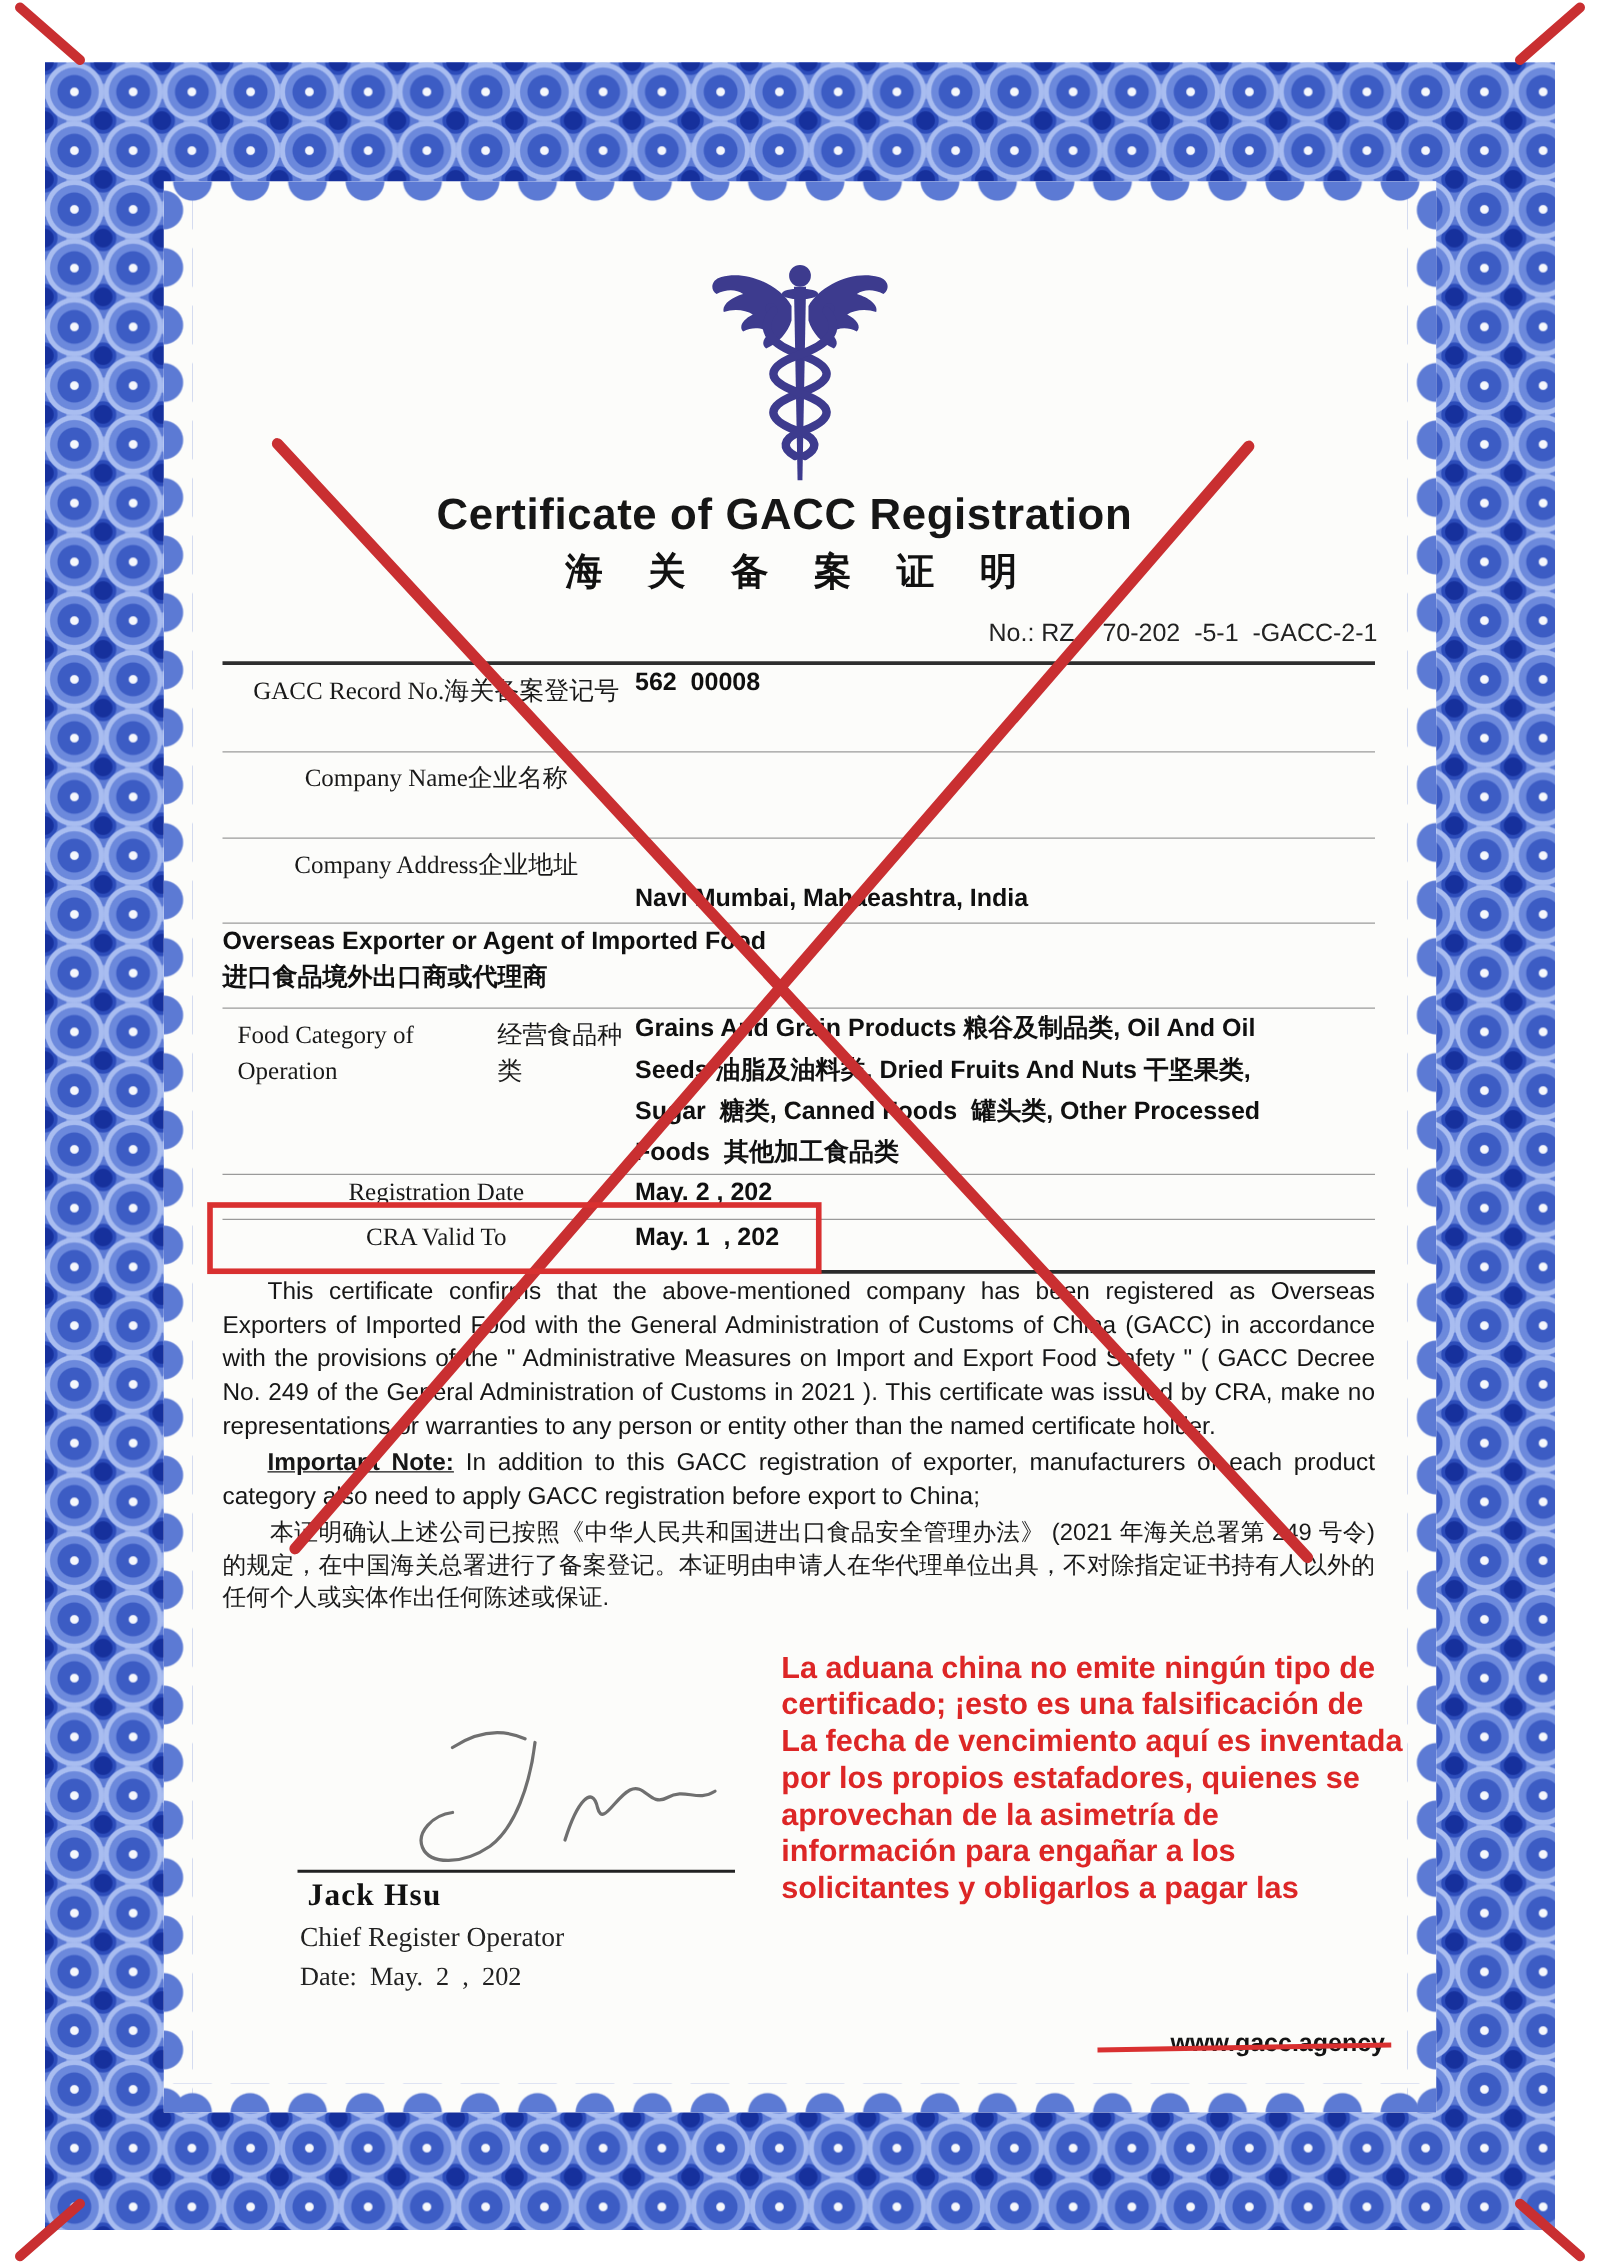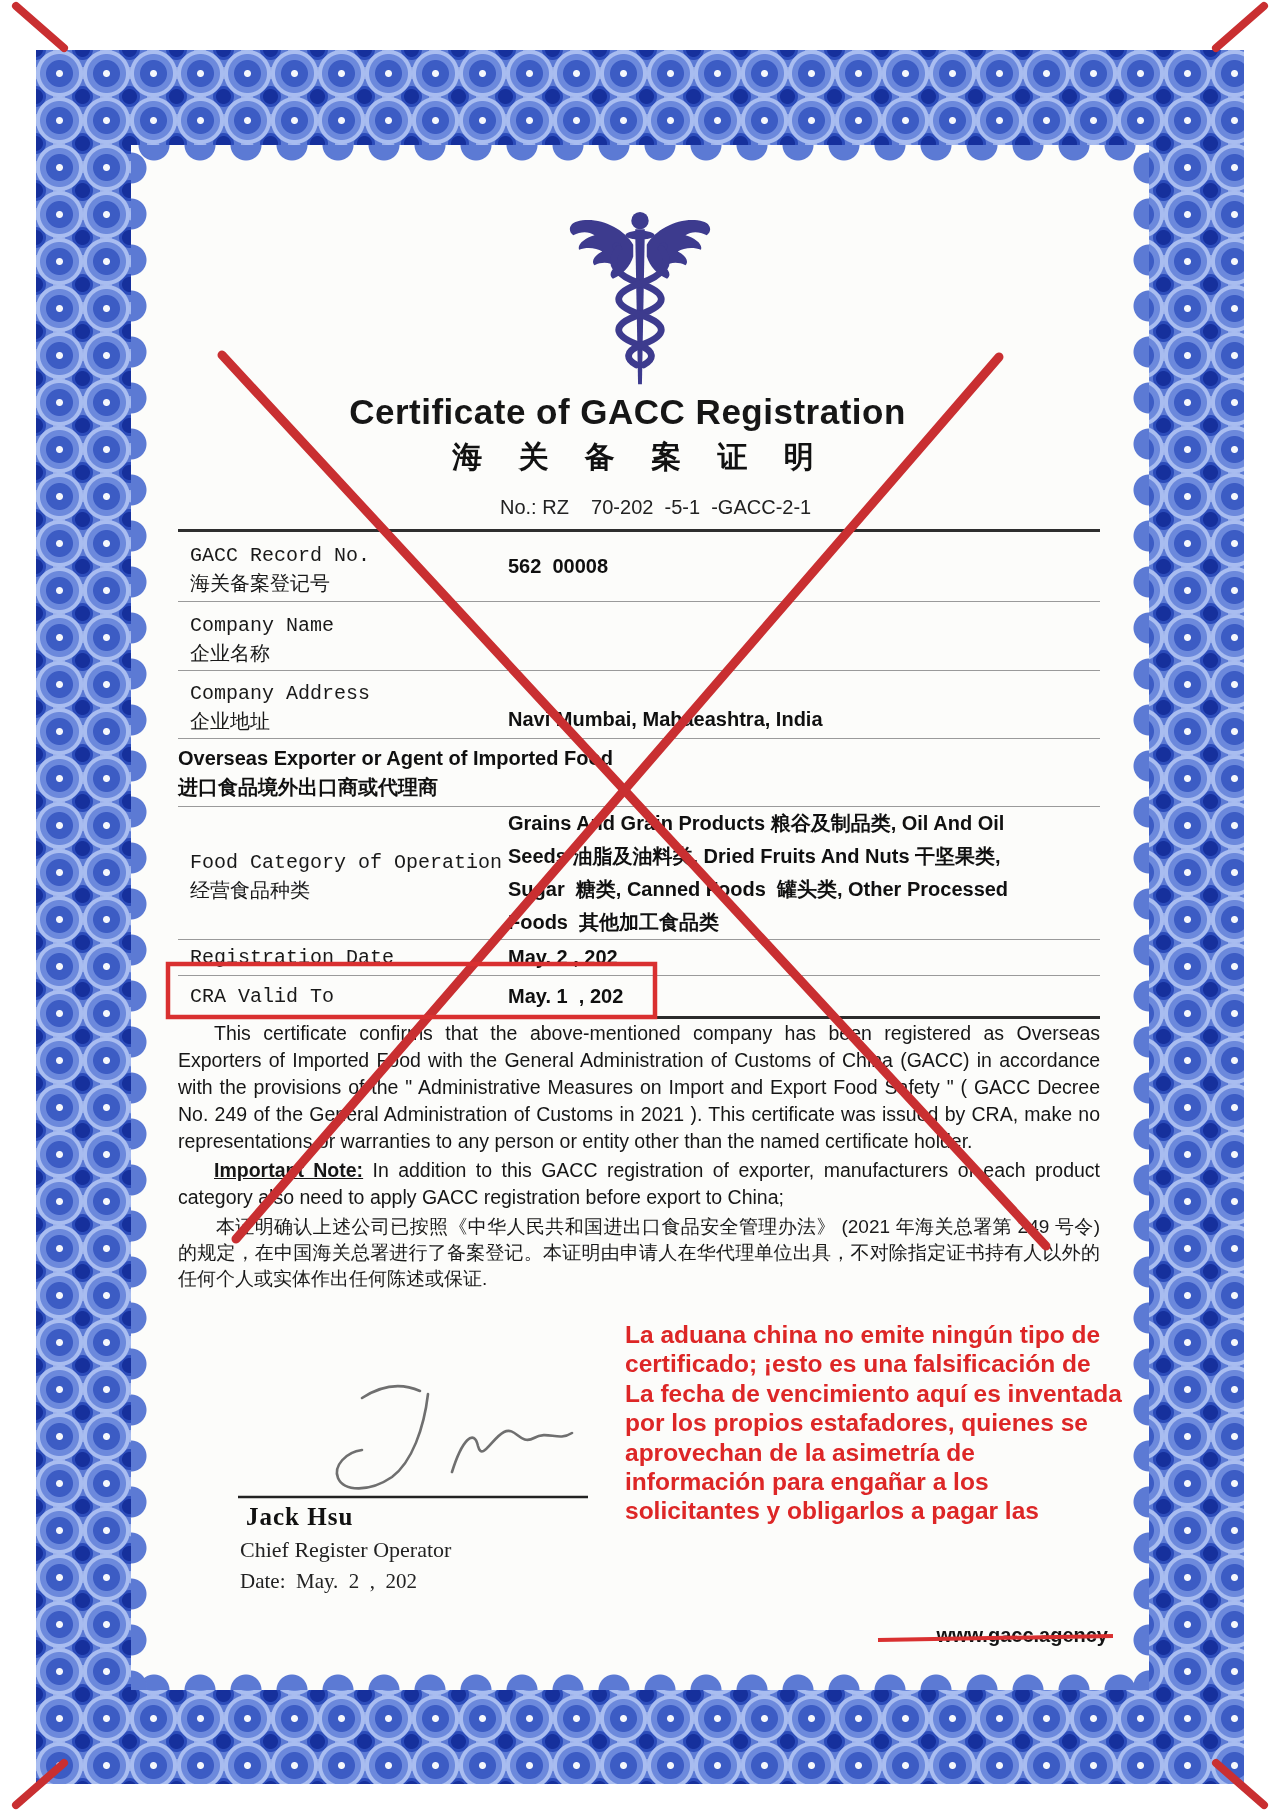--- a/index.html
+++ b/index.html
@@ -24,30 +24,30 @@
   .sc-left{left:131px;width:23px;top:145px;height:1545px;
     background:radial-gradient(circle at 0 50%, #5c7ad4 0 15px, rgba(92,122,212,0) 16px);background-size:23px 46px;}
   .sc-right{left:1126px;width:23px;top:145px;height:1545px;
     background:radial-gradient(circle at 100% 50%, #5c7ad4 0 15px, rgba(92,122,212,0) 16px);background-size:23px 46px;}
   
   .emblem{position:absolute;left:565px;top:210px;}
   .title-en{position:absolute;left:0;width:1255px;top:392px;text-align:center;
     font-size:35px;font-weight:bold;letter-spacing:.5px;color:#161616;}
   .title-zh{position:absolute;left:0;width:1280px;top:437px;text-align:center;
     font-size:30px;font-weight:bold;letter-spacing:14px;color:#111;}
-  .doc-no{position:absolute;left:500px;width:602px;top:496px;
+  .doc-no{position:absolute;left:500px;width:602px;top:496px;text-align:right;
     font-size:20px;color:#222;white-space:pre-wrap;}
   
   .tbl{position:absolute;left:178px;top:529px;width:922px;border-top:3px solid #2e2e2e;}
   .row{display:flex;border-bottom:1px solid #9a9a9a;}
   .row:last-child{border-bottom:3px solid #2b2b2b;}
-  .lab{width:318px;padding:7px 0 0 12px;font-family:Liberation Mono, monospace;font-size:20px;
-       line-height:29px;color:#191919;display:flex;flex-direction:column;justify-content:center;}
+  .lab{width:318px;padding:7px 0 0 12px;font-family:Liberation Serif, serif;font-size:20px;
+       line-height:29px;color:#191919;display:flex;flex-direction:row;justify-content:center;}
   .val{flex:1;font-weight:bold;font-size:20px;line-height:29px;white-space:pre-wrap;
-       display:flex;flex-direction:column;justify-content:center;color:#101010;}
+       display:flex;flex-direction:column;justify-content:flex-start;color:#101010;}
   .r1{height:69px;} .r2{height:68px;} .r3{height:67px;justify-content:flex-end;} .r4{height:67px;}
   .r5{height:132px;} .r6{height:35px;} .r7{height:40px;}
   .r3 .val{justify-content:flex-end;padding-bottom:4px;}
   .r5 .val{justify-content:center;line-height:33px;}
   .r6 .lab,.r7 .lab{padding-top:0;}
   
   .paras{position:absolute;left:178px;top:1020px;width:922px;}
   .p-en{margin:0;font-size:19.5px;line-height:27px;text-align:justify;text-indent:36px;color:#161616;}
   .p-note{margin:2px 0 0 0;font-size:19.5px;line-height:27px;text-align:justify;text-indent:36px;color:#161616;}
   .p-note .nlab{font-weight:bold;text-decoration:underline;}

